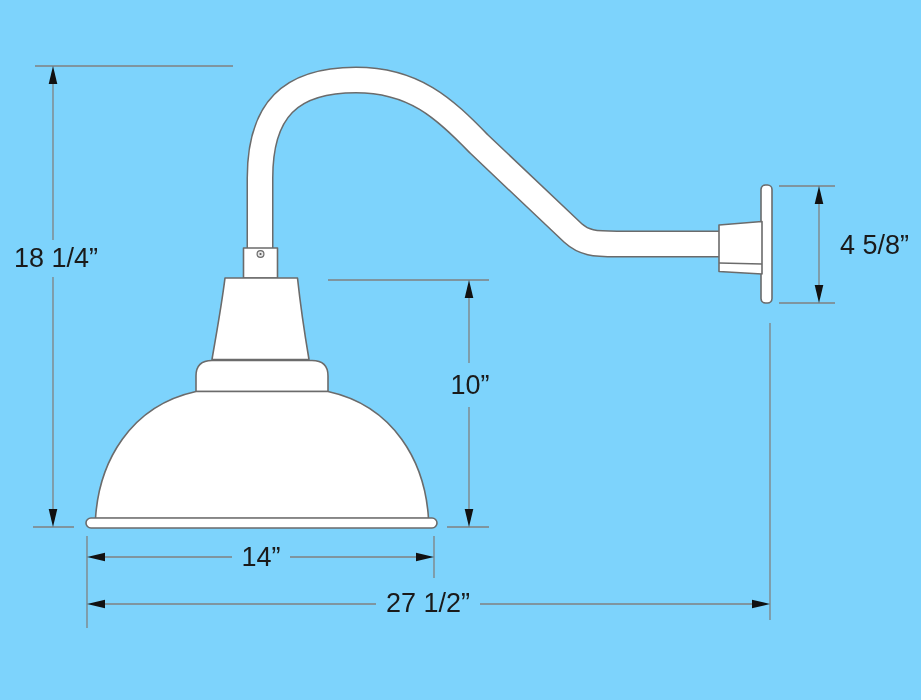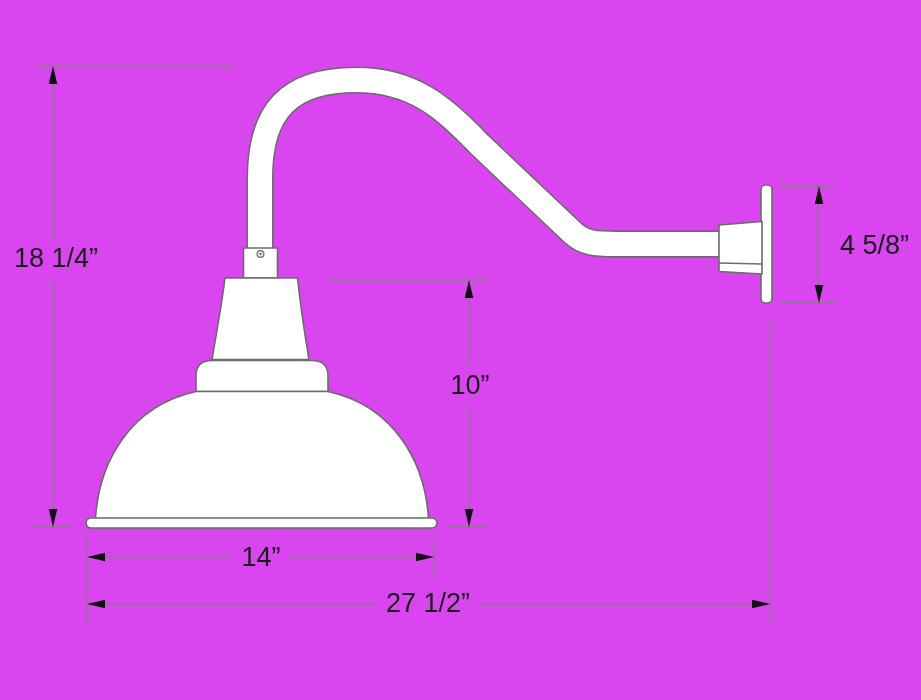--- a/index.html
+++ b/index.html
@@ -1,16 +1,16 @@
 <!DOCTYPE html>
 <html><head>
 <meta charset="utf-8">
 <style>
   html,body{margin:0;padding:0;background:#ffffff;}
-  .canvas{position:relative;width:921px;height:700px;background:#d946ef;overflow:hidden;}
+  .canvas{position:relative;width:921px;height:700px;background:#7dd3fc;overflow:hidden;}
   svg{display:block;}
   .part{fill:#ffffff;stroke:#6b6b6b;stroke-width:1.6;stroke-linejoin:round;}
   .thin{fill:none;stroke:#6b6b6b;stroke-width:1.3;}
   .dim{stroke:#808080;stroke-width:1.3;fill:none;}
   .arrow{fill:#111111;stroke:none;}
   .dim-label{font-family:"Liberation Sans","DejaVu Sans",sans-serif;font-size:27px;fill:#1a1a1a;}
 </style>
 </head>
 <body>
 

